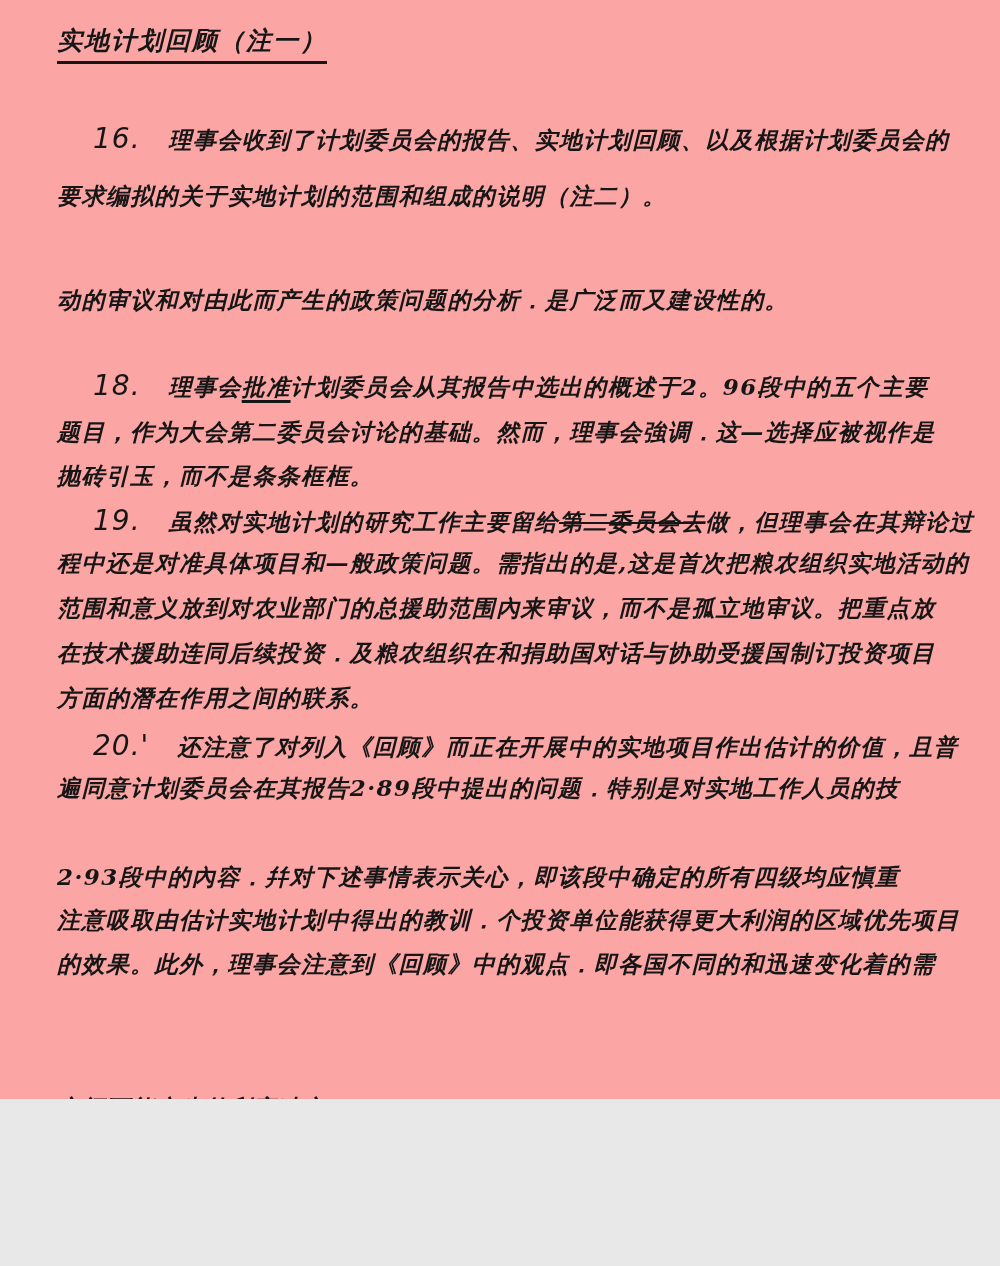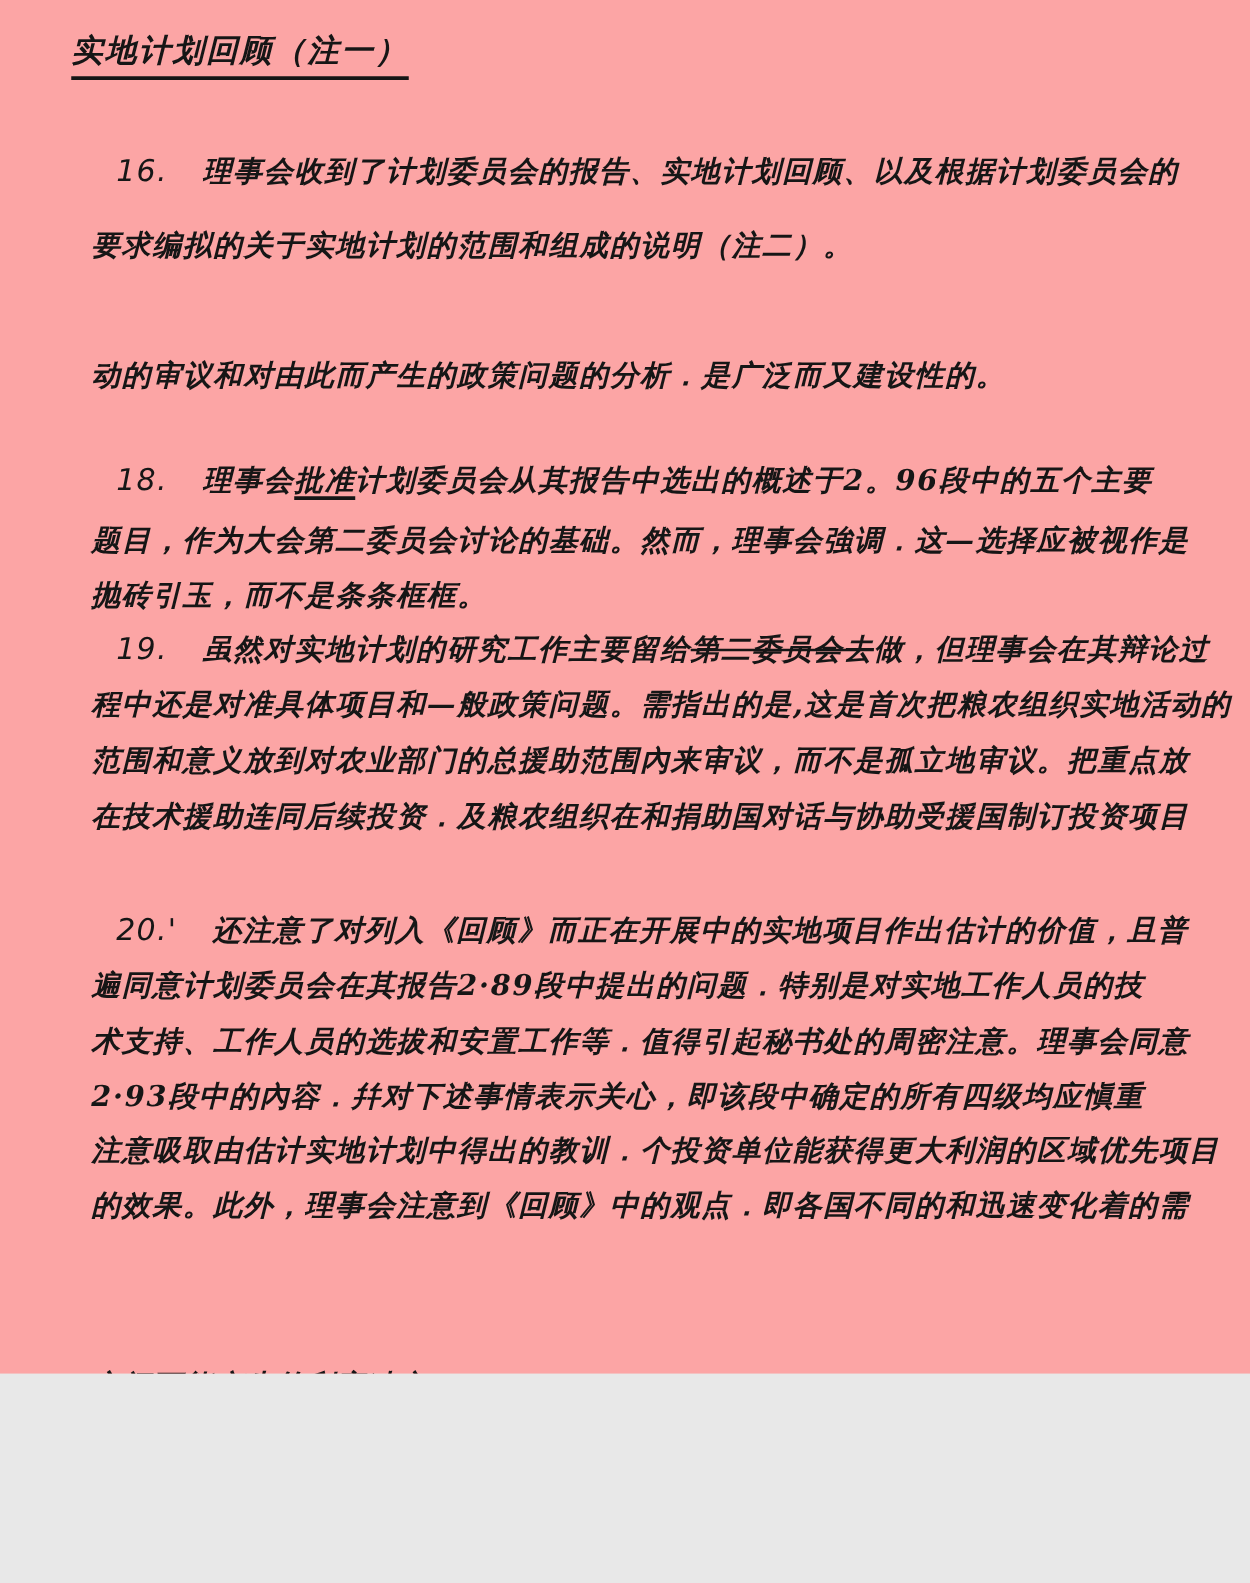--- a/index.html
+++ b/index.html
@@ -25,34 +25,34 @@
     margin: 0;
     font-size: 25px;
     font-weight: bold;
     letter-spacing: 2px;
     border-bottom: 3px solid #161616;
     padding-bottom: 4px;
     white-space: nowrap;
   }
   .line {
     position: absolute;
-    left: 73px;
+    left: 57px;
     font-size: 23px;
     font-weight: bold;
     letter-spacing: 1.4px;
     white-space: nowrap;
   }
   .first-line {
     left: 93px;
   }
   .para-num {
     display: inline-block;
     margin-right: 28px;
     font-weight: normal;
-    font-size: 24px;
+    font-size: 28px;
     letter-spacing: 1px;
     font-family: "DejaVu Sans", "Liberation Sans", sans-serif;
   }
   .u-mark {
     text-decoration: underline;
     text-decoration-thickness: 2.5px;
     text-underline-offset: 5px;
     text-align: center;
   }
   .strike-mark {
@@ -89,26 +89,26 @@
   </div>
   <div class="line" style="top:417px">题目，作为大会第二委员会讨论的基础。然而，理事会強调．这—选择应被视作是</div>
   <div class="line" style="top:461px">抛砖引玉，而不是条条框框。</div>
 
   <div class="line first-line" style="top:504px">
     <span class="para-num">19.</span><span>虽然对实地计划的研究工作主要留给</span><span class="strike-mark">第二委员会去</span><span>做，但理事会在其辩论过</span>
   </div>
   <div class="line" style="top:548px">程中还是对准具体项目和—般政策问题。需指出的是,这是首次把粮农组织实地活动的</div>
   <div class="line" style="top:593px">范围和意义放到对农业部门的总援助范围內来审议，而不是孤立地审议。把重点放</div>
   <div class="line" style="top:638px">在技术援助连同后续投资．及粮农组织在和捐助国对话与协助受援国制订投资项目</div>
+  <div class="line" style="top:683px">方面的潛在作用之间的联系。</div>
 
   <div class="line first-line" style="top:729px">
     <span class="para-num">20.'</span><span>还注意了对列入《回顾》而正在开展中的实地项目作出估计的价值，且普</span>
   </div>
   <div class="line" style="top:773px">遍同意计划委员会在其报告2·89段中提出的问题．特别是对实地工作人员的技</div>
-  <div class="line" style="top:818px">术支持、工作人员的选拔和安置工作等．值得引起秘书处的周密注意。理事会同意</div>
   <div class="line" style="top:862px">2·93段中的內容．幷对下述事情表示关心，即该段中确定的所有四级均应愼重</div>
   <div class="line" style="top:905px">注意吸取由估计实地计划中得出的教训．个投资单位能获得更大利润的区域优先项目</div>
   <div class="line" style="top:949px">的效果。此外，理事会注意到《回顾》中的观点．即各国不同的和迅速变化着的需</div>
   <div class="line" style="top:1093px">之间可能产生的利害冲突。</div>
 
   <div class="page-footer">— 5 —</div>
 
 </div>
 
 </body></html>

